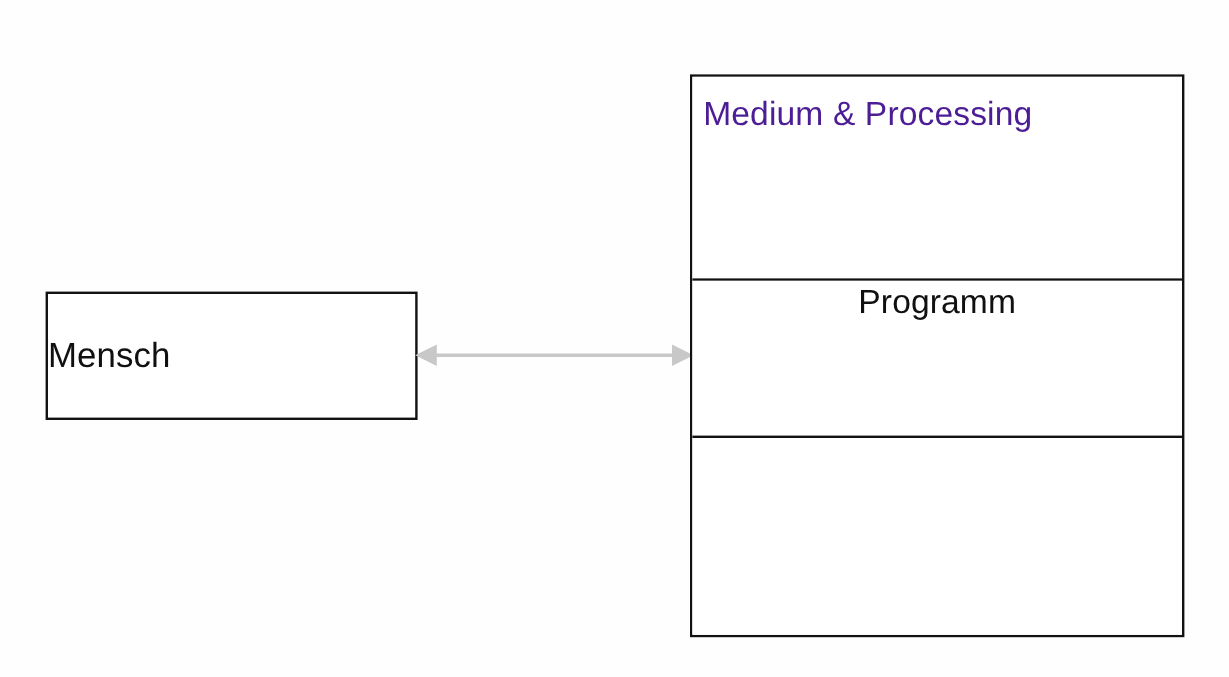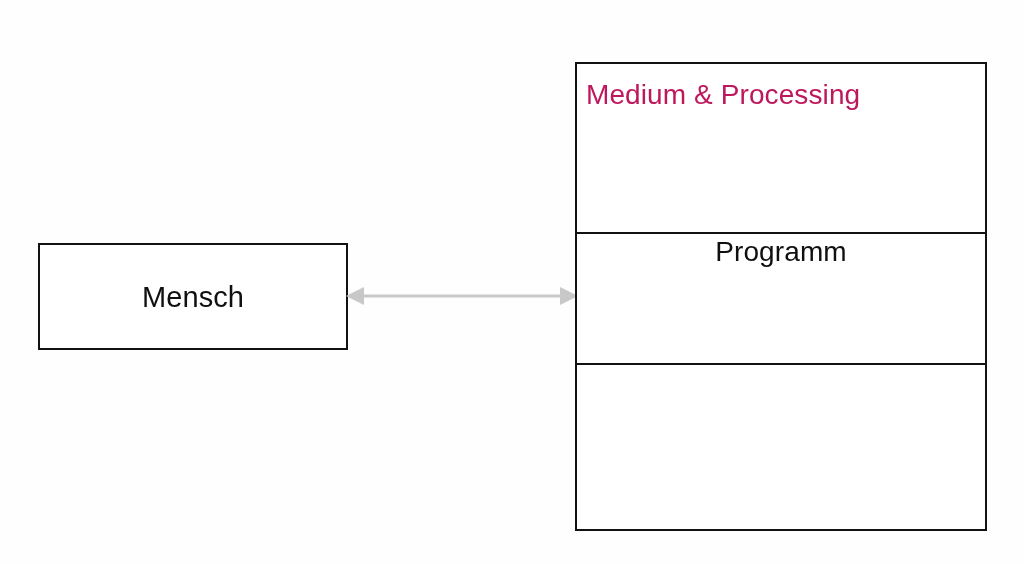--- a/index.html
+++ b/index.html
@@ -26,21 +26,21 @@
     position: absolute;
     left: 38px;
     top: 243px;
     width: 310px;
     height: 107px;
     box-sizing: border-box;
     border: 2px solid #121212;
     background: #ffffff;
     display: flex;
     align-items: center;
-    justify-content: center;
+    justify-content: flex-start;
   }
   .left-box-label {
     font-size: 29px;
     line-height: 34px;
     color: #101010;
     letter-spacing: 0.1px;
     white-space: nowrap;
   }
 
   
@@ -74,21 +74,21 @@
     flex-direction: column;
     align-items: center;
     justify-content: space-between;
   }
   .row-empty {
     flex: 1 1 auto;
   }
   .row-title {
     font-size: 28px;
     line-height: 34px;
-    color: #be185d;
+    color: #4c1d95;
     letter-spacing: 0.1px;
     white-space: nowrap;
   }
   .row-center-line {
     font-size: 28px;
     line-height: 36px;
     color: #101010;
     letter-spacing: 0.1px;
     white-space: nowrap;
     text-align: center;

